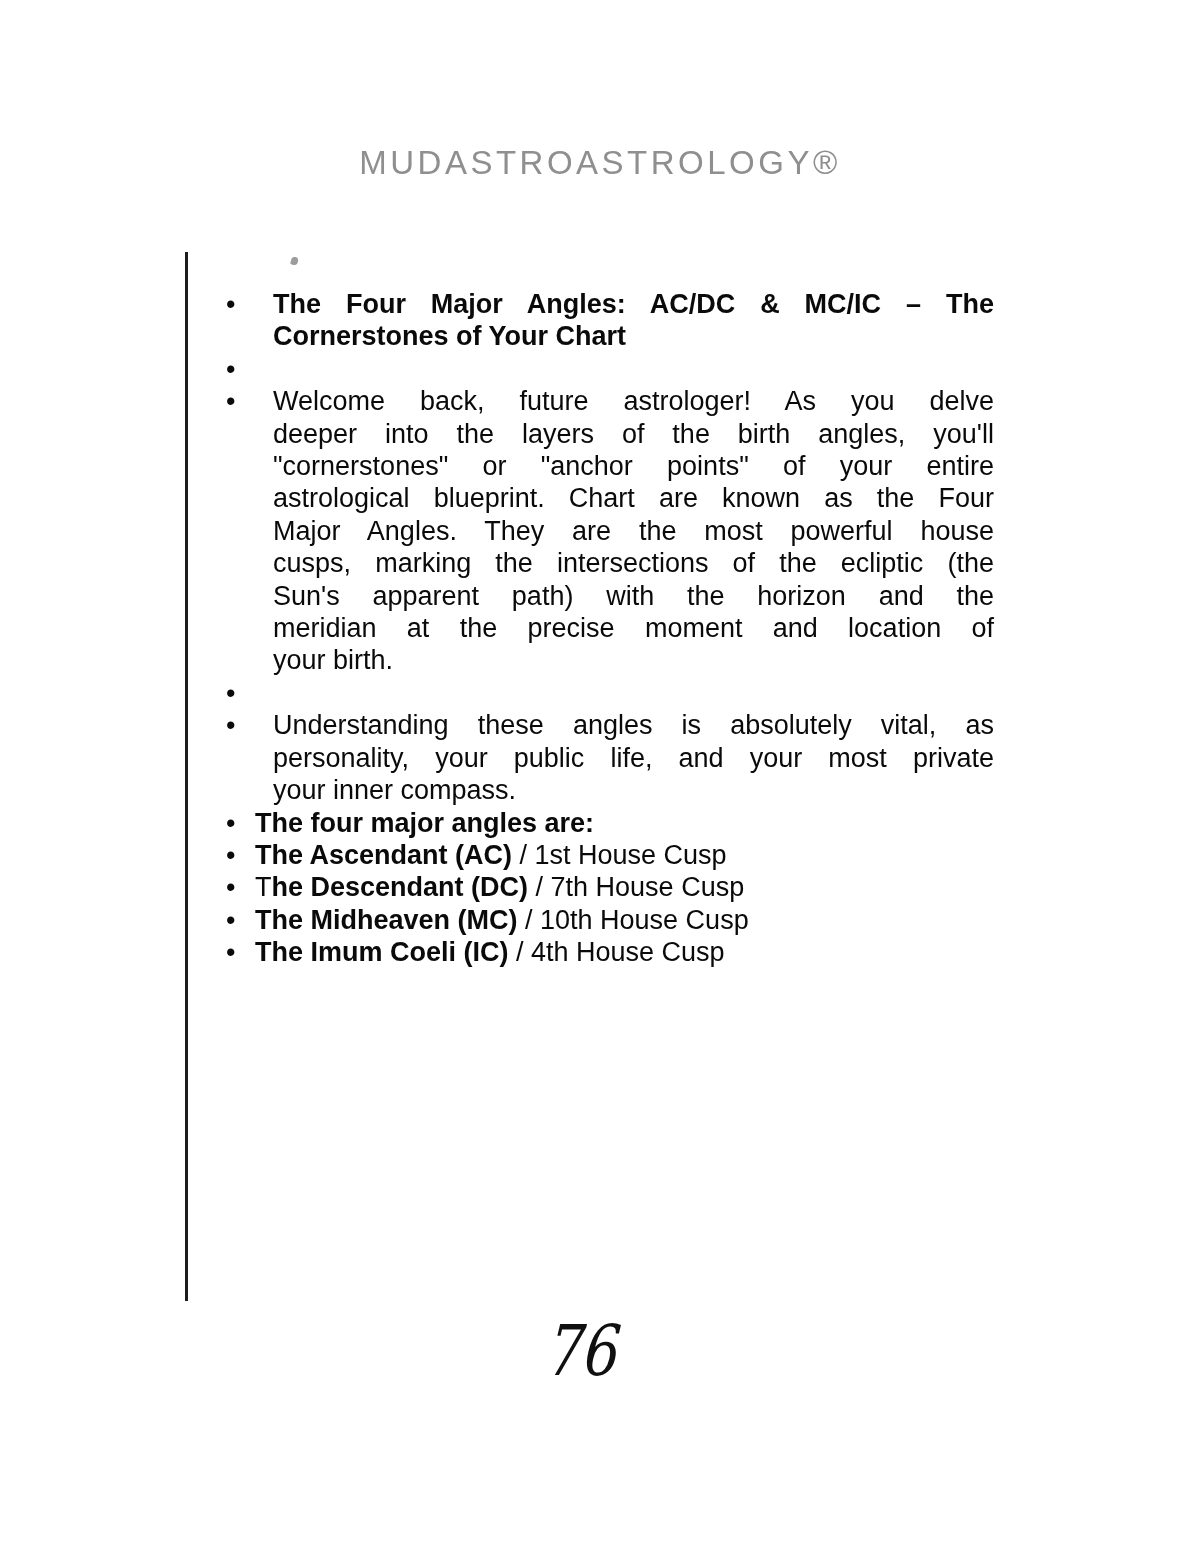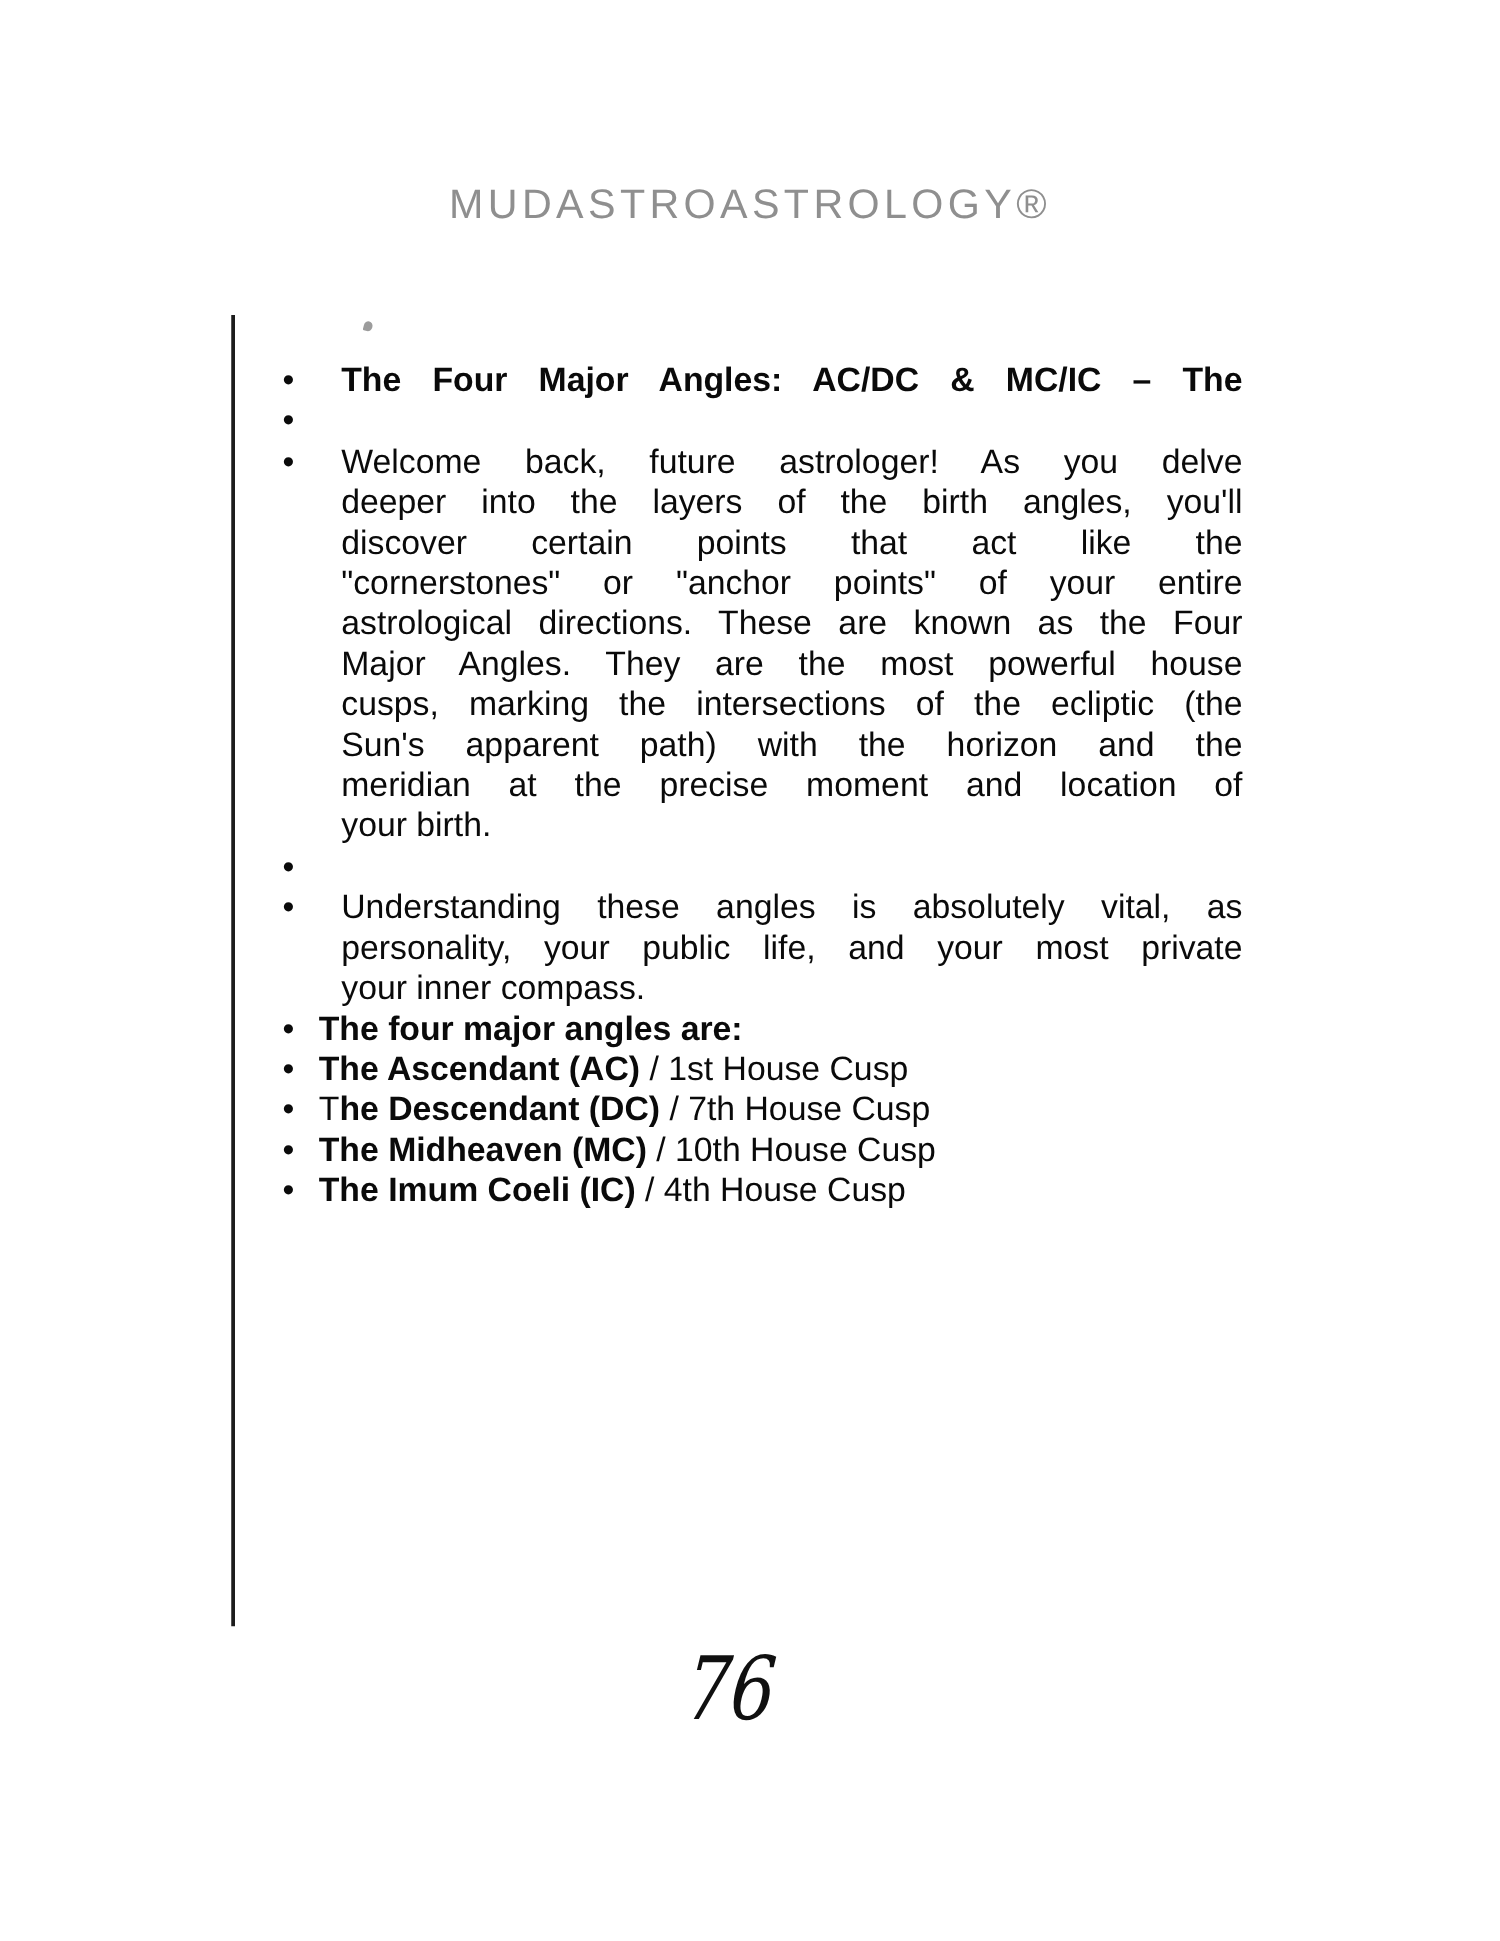--- a/index.html
+++ b/index.html
@@ -72,34 +72,34 @@
 
   <div class="stray-mark"></div>
 
   <div class="vertical-rule"></div>
 
   <div class="content">
       <div class="bullet-item">
         <span class="bullet">•</span>
         <div class="item-text">
           <div class="jline bold">The Four Major Angles: AC/DC &amp; MC/IC – The</div>
+          <div class="jline last bold">Cornerstones of Your Chart</div>
         </div>
       </div>
       <div class="bullet-item">
         <span class="bullet">•</span>
         <div class="item-text"></div>
       </div>
       <div class="bullet-item">
         <span class="bullet">•</span>
         <div class="item-text">
           <div class="jline">Welcome back, future astrologer! As you delve</div>
           <div class="jline">deeper into the layers of the birth angles, you'll</div>
-          <div class="jline">discover certain points that act like the</div>
           <div class="jline">"cornerstones" or "anchor points" of your entire</div>
-          <div class="jline">astrological directions. These are known as the Four</div>
+          <div class="jline">astrological blueprint. Chart are known as the Four</div>
           <div class="jline">Major Angles. They are the most powerful house</div>
           <div class="jline">cusps, marking the intersections of the ecliptic (the</div>
           <div class="jline">Sun's apparent path) with the horizon and the</div>
           <div class="jline">meridian at the precise moment and location of</div>
           <div class="jline last">your birth.</div>
         </div>
       </div>
       <div class="bullet-item">
         <span class="bullet">•</span>
         <div class="item-text"></div>

